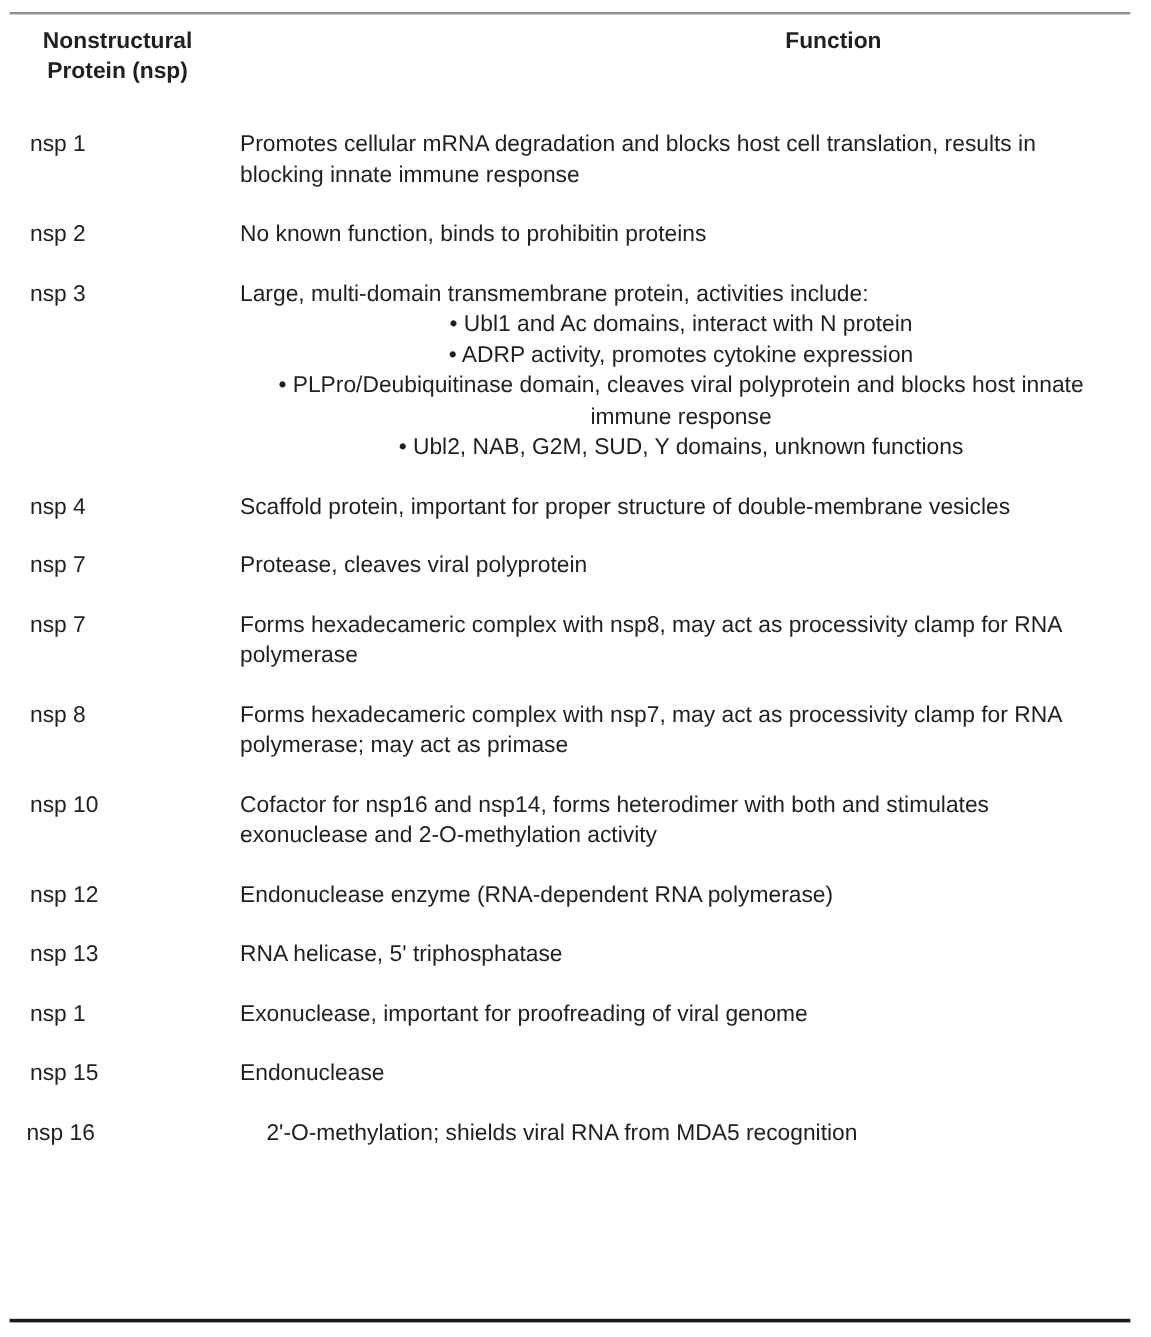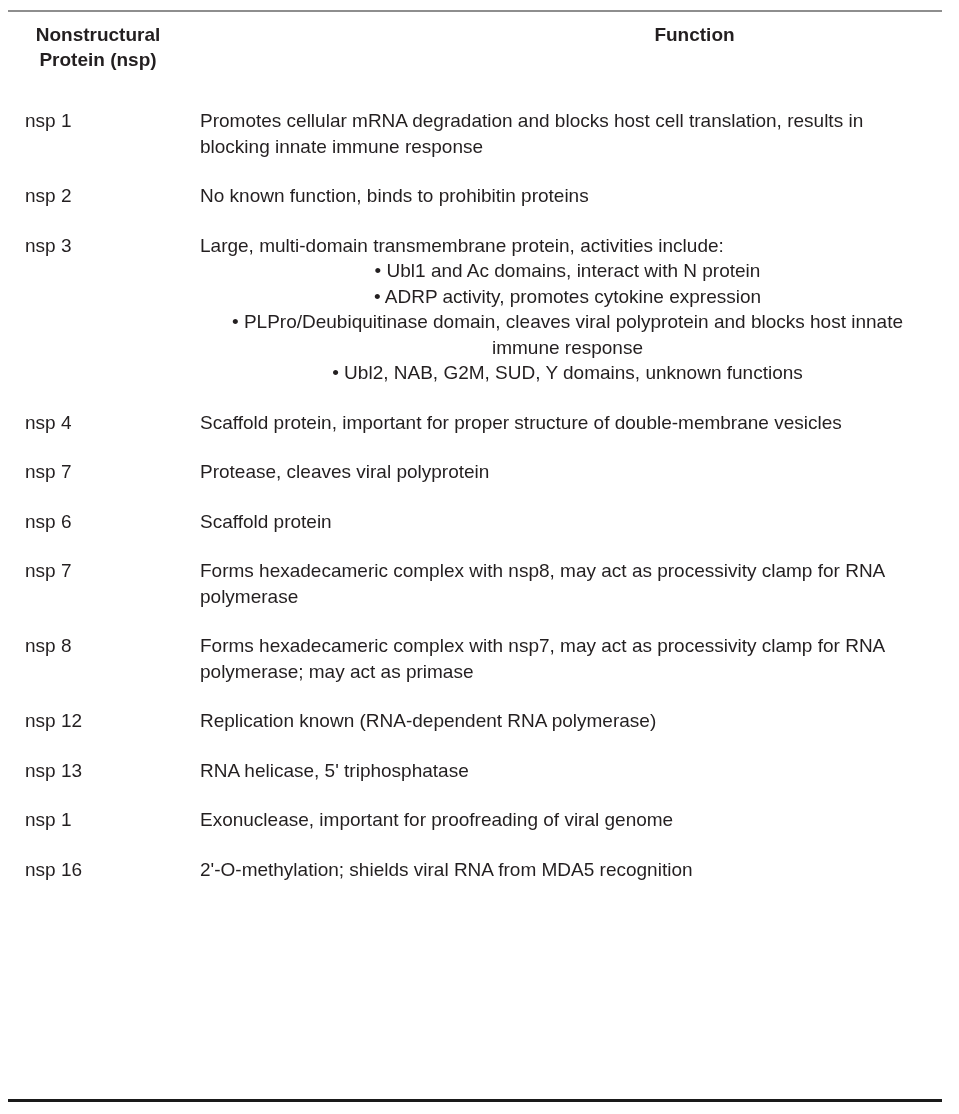--- a/index.html
+++ b/index.html
@@ -81,21 +81,21 @@
   }
   tbody td.cell-name {
     padding-left: 25px;
     white-space: nowrap;
     margin-top: 28px;
   }
   tbody td.cell-func {
     padding-left: 0px;
     padding-right: 24px;
   }
-  tbody tr:last-child td { padding-bottom: 0; }
+  tbody tr:last-child td { padding-bottom: 0; padding-left: 22px; }
 
   .func-line { display: block; text-align: center; }
   .func-para { display: block; }
 </style>
 </head>
 <body>
 
 <div class="table-wrap">
 
   <div class="rule rule-top"></div>
@@ -149,53 +149,59 @@
             <span class="func-para">Scaffold protein, important for proper structure of double-membrane vesicles</span>
           </td>
         </tr>
         <tr>
           <td class="cell-name">nsp 7</td>
           <td class="cell-func">
             <span class="func-para">Protease, cleaves viral polyprotein</span>
           </td>
         </tr>
         <tr>
-          <td class="cell-name">nsp 6</td>
-          <td class="cell-func">
-            <span class="func-para">Scaffold protein</span>
-          </td>
-        </tr>
-        <tr>
           <td class="cell-name">nsp 7</td>
           <td class="cell-func">
             <span class="func-para">Forms hexadecameric complex with nsp8, may act as processivity clamp for RNA polymerase</span>
           </td>
         </tr>
         <tr>
           <td class="cell-name">nsp 8</td>
           <td class="cell-func">
             <span class="func-para">Forms hexadecameric complex with nsp7, may act as processivity clamp for RNA polymerase; may act as primase</span>
           </td>
         </tr>
         <tr>
+          <td class="cell-name">nsp 10</td>
+          <td class="cell-func">
+            <span class="func-para">Cofactor for nsp16 and nsp14, forms heterodimer with both and stimulates exonuclease and 2-O-methylation activity</span>
+          </td>
+        </tr>
+        <tr>
           <td class="cell-name">nsp 12</td>
           <td class="cell-func">
-            <span class="func-para">Replication known (RNA-dependent RNA polymerase)</span>
+            <span class="func-para">Endonuclease enzyme (RNA-dependent RNA polymerase)</span>
           </td>
         </tr>
         <tr>
           <td class="cell-name">nsp 13</td>
           <td class="cell-func">
             <span class="func-para">RNA helicase, 5' triphosphatase</span>
           </td>
         </tr>
         <tr>
           <td class="cell-name">nsp 1</td>
           <td class="cell-func">
             <span class="func-para">Exonuclease, important for proofreading of viral genome</span>
+          </td>
+        </tr>
+        <tr>
+          <td class="cell-name">nsp 15</td>
+          <td class="cell-func">
+            <span class="func-para">Endonuclease</span>
           </td>
         </tr>
         <tr>
           <td class="cell-name">nsp 16</td>
           <td class="cell-func">
             <span class="func-para">2'-O-methylation; shields viral RNA from MDA5 recognition</span>
           </td>
         </tr>
       </tbody>
   </table>

